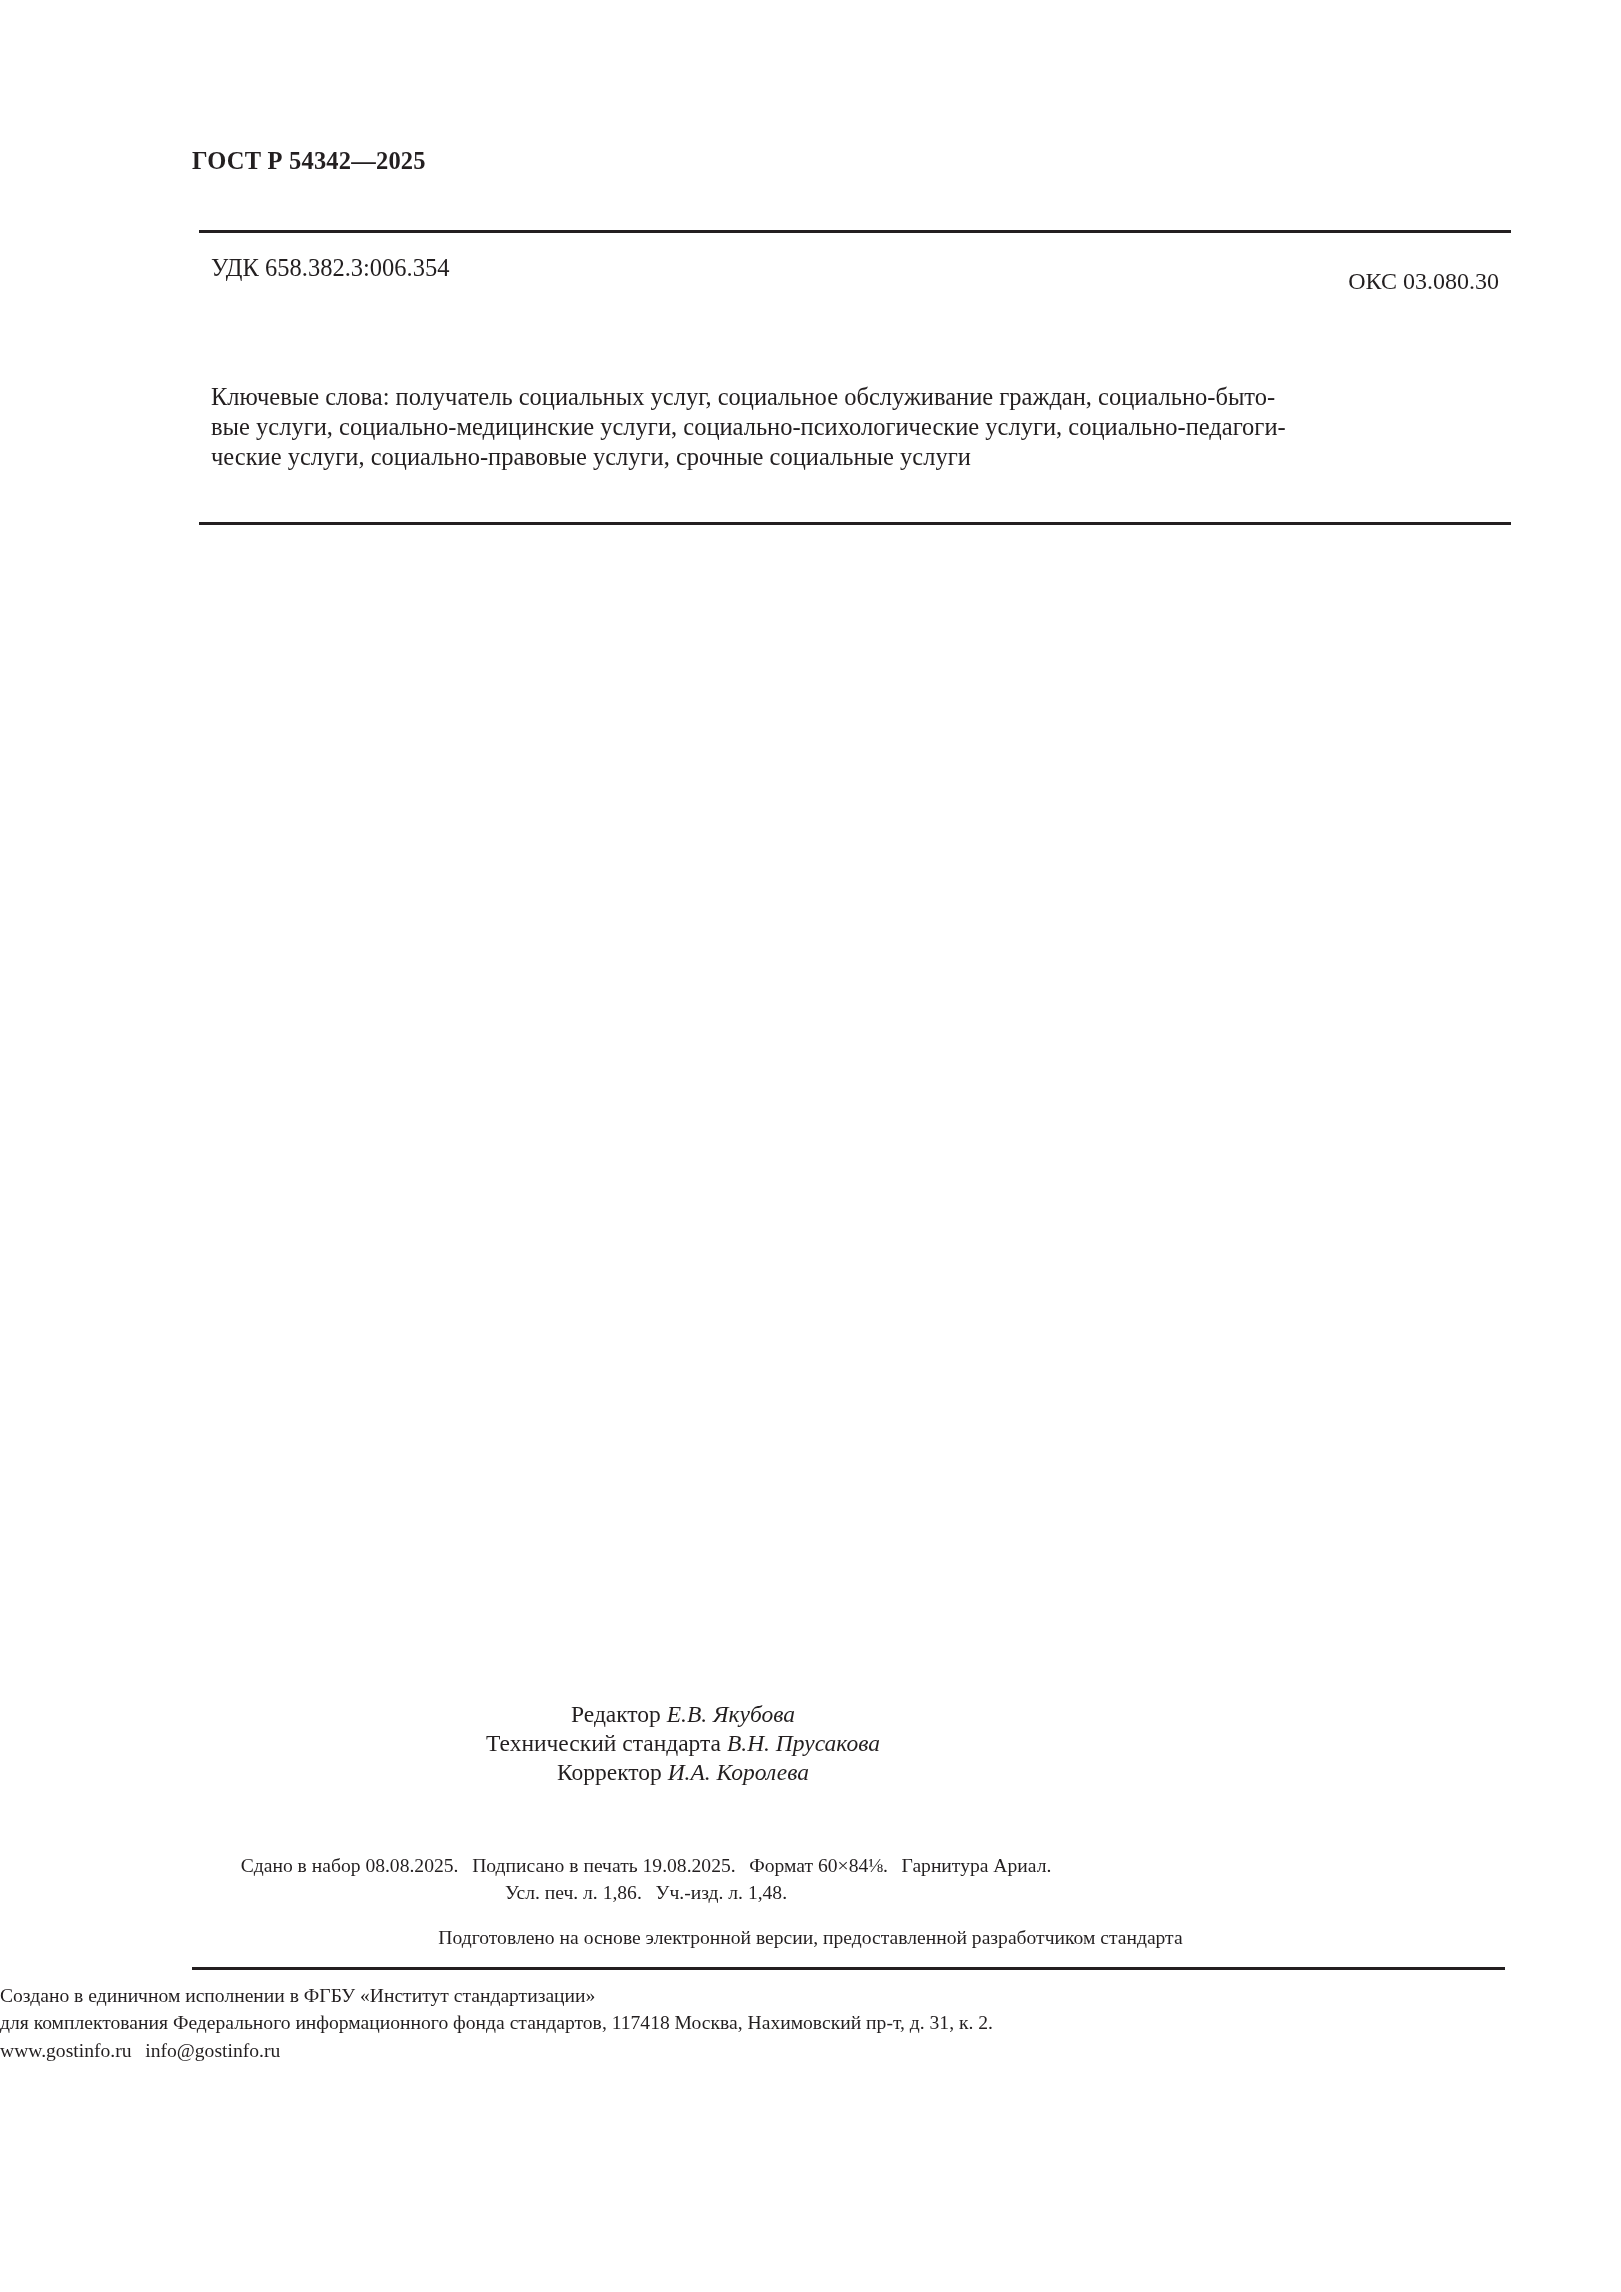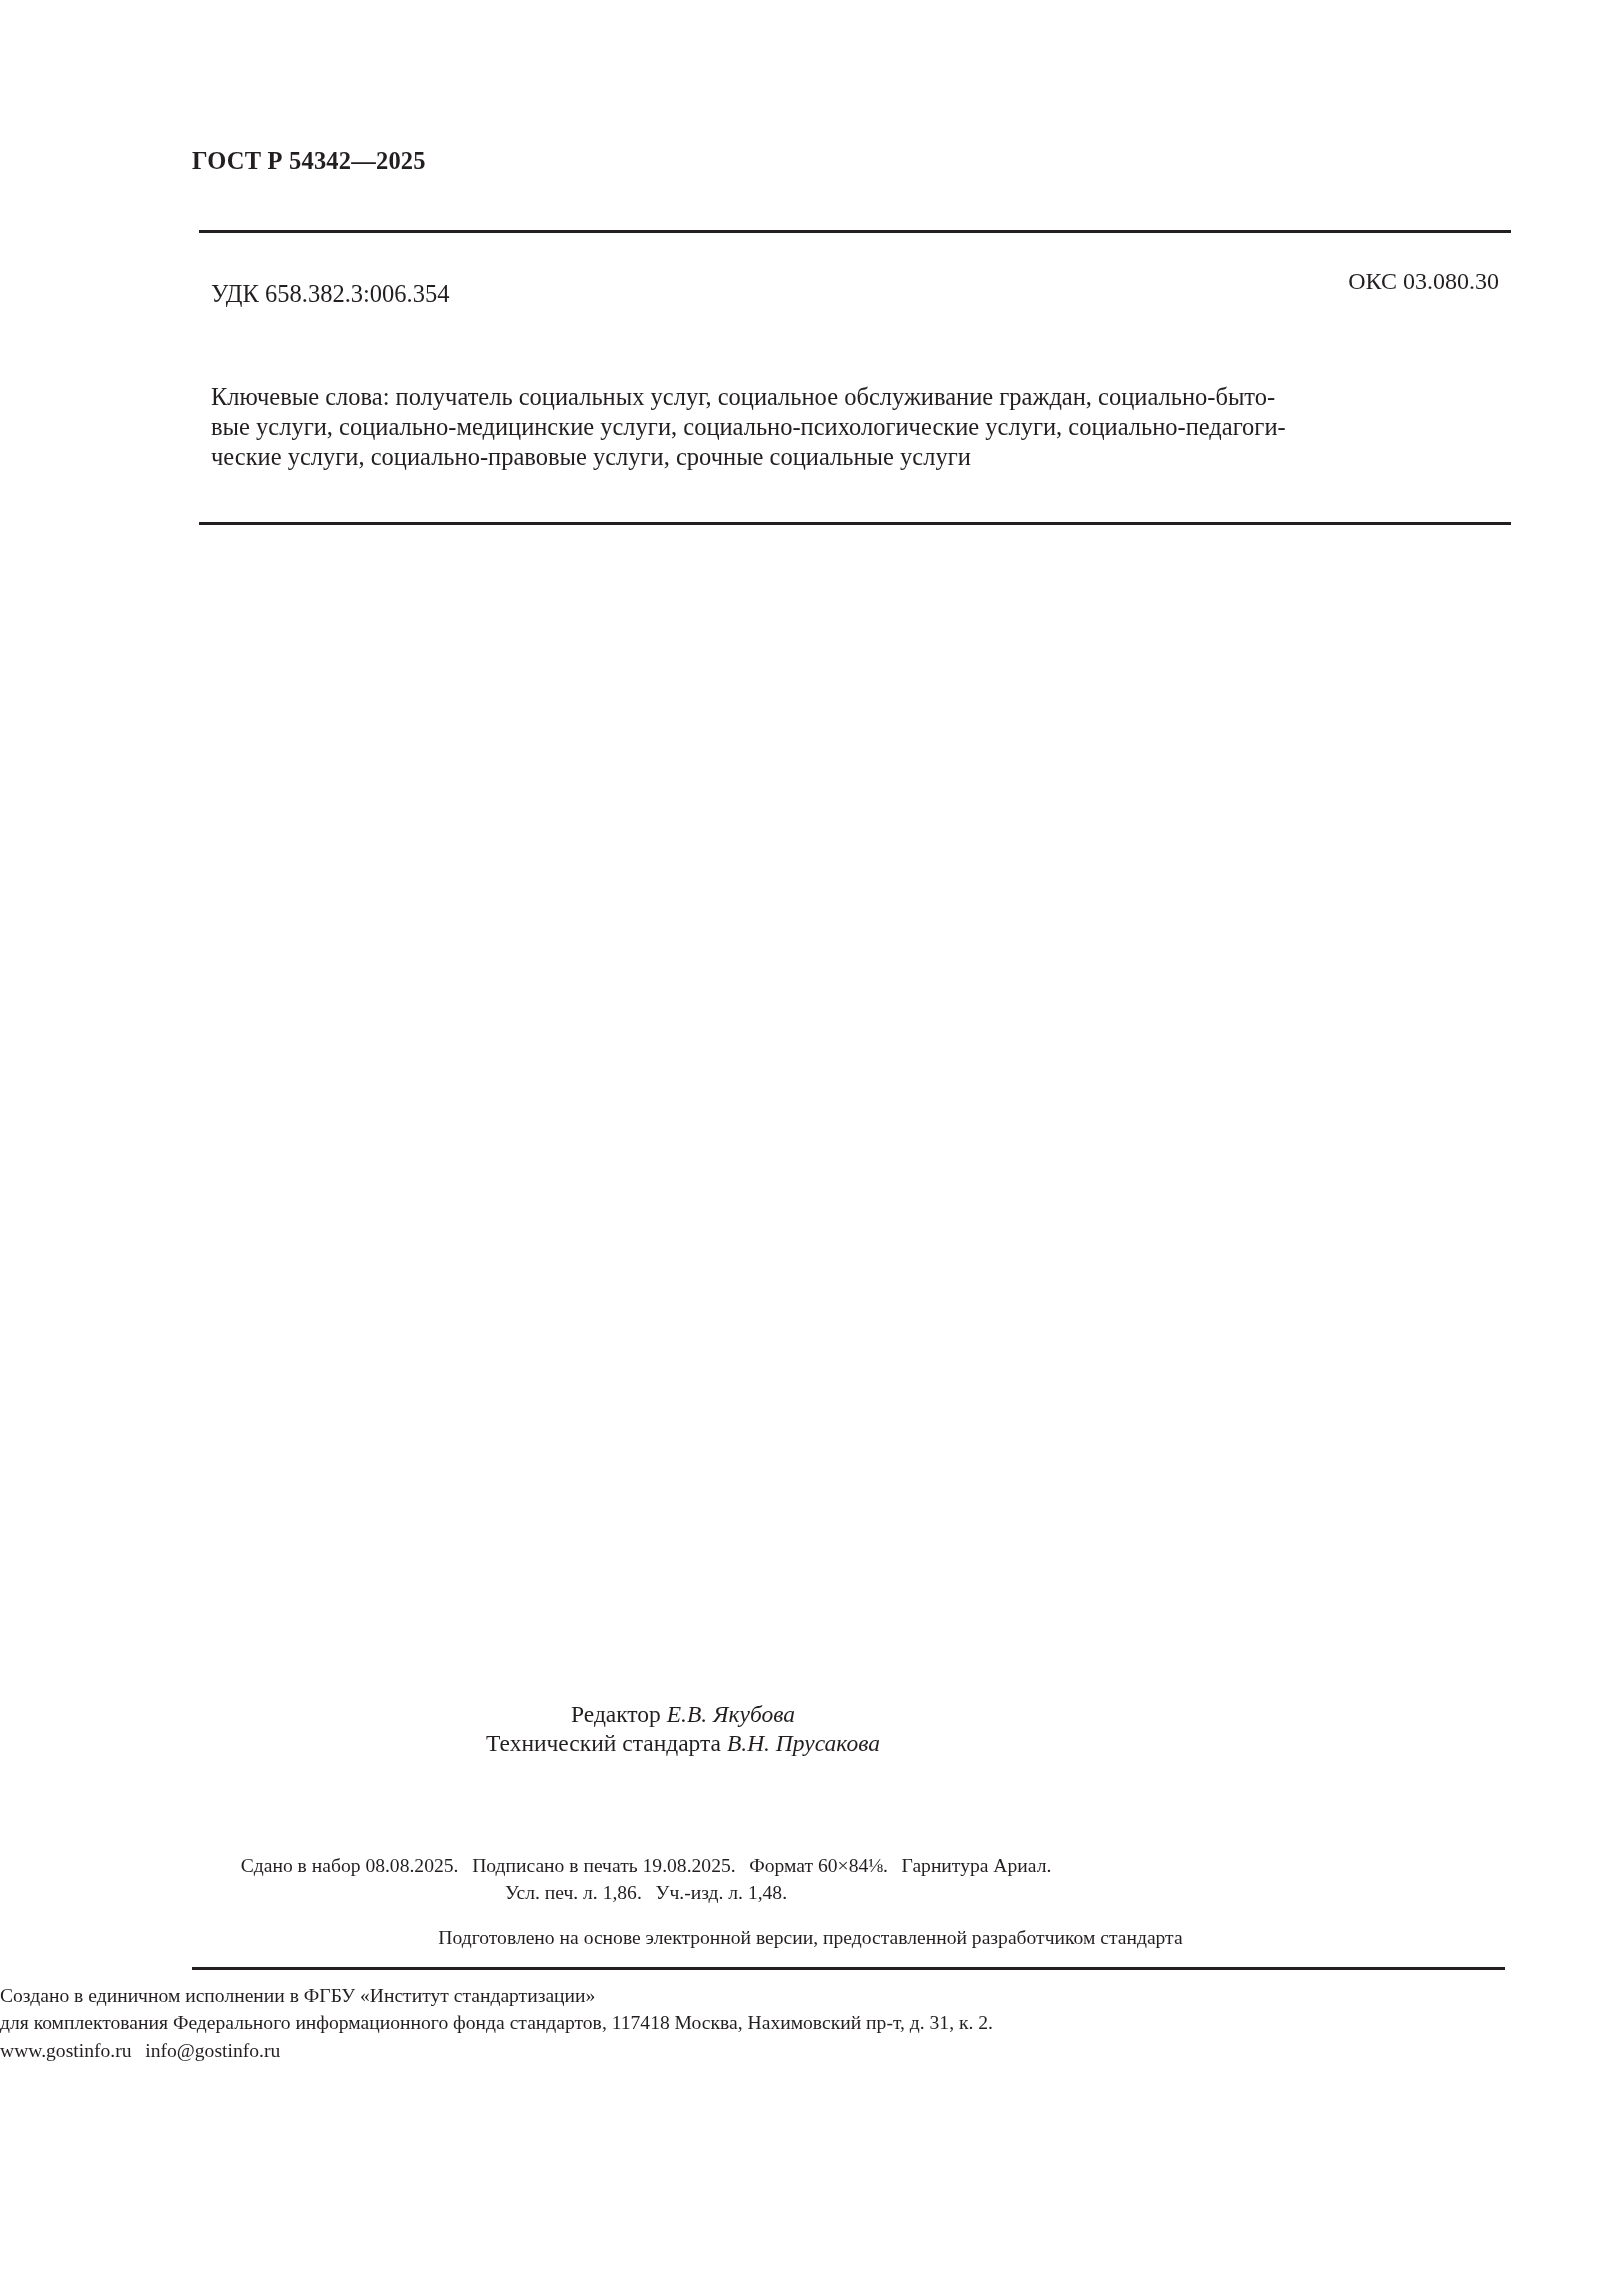--- a/index.html
+++ b/index.html
@@ -14,21 +14,21 @@
   .abs { position: absolute; font-family: Liberation Serif, serif; }
   .doc-code {
     left: 192px; top: 147px;
     font-size: 24.5px; font-weight: bold;
     letter-spacing: 0.2px;
   }
   .rule { background: #231f20; height: 2.9px; }
   .rule-1 { left: 199px; top: 230px; width: 1312px; }
   .rule-2 { left: 199px; top: 522px; width: 1312px; }
   .rule-3 { left: 192px; top: 1967px; width: 1313px; }
-  .udk { left: 211px; top: 280px; font-size: 24.5px; }
+  .udk { left: 211px; top: 254px; font-size: 24.5px; }
   .oks { right: 122px; top: 268px; font-size: 24px; text-align: left; }
   .keywords {
     left: 211px; top: 382px; width: 1292px;
     font-size: 24.5px; line-height: 30px;
     text-align: justify;
   }
   .keywords .line { display: block; white-space: nowrap; }
   .credits {
     left: 0; top: 1700px; width: 1366px;
     text-align: center;
@@ -70,20 +70,24 @@
 
 <div class="abs credits">
   <div>
     <span>Редактор</span>
     <span class="name">Е.В. Якубова</span>
   </div>
   <div>
     <span>Технический стандарта</span>
     <span class="name">В.Н. Прусакова</span>
   </div>
+  <div>
+    <span>Корректор</span>
+    <span class="name">И.А. Королева</span>
+  </div>
 </div>
 
 <div class="abs imprint">
   <div>
     <span>Сдано в набор 08.08.2025.</span><span class="sep"></span><span>Подписано в печать 19.08.2025.</span><span class="sep"></span><span>Формат 60×84⅛.</span><span class="sep"></span><span>Гарнитура Ариал.</span>
   </div>
   <div>
     <span>Усл. печ. л. 1,86.</span><span class="sep"></span><span>Уч.-изд. л. 1,48.</span>
   </div>
 </div>

